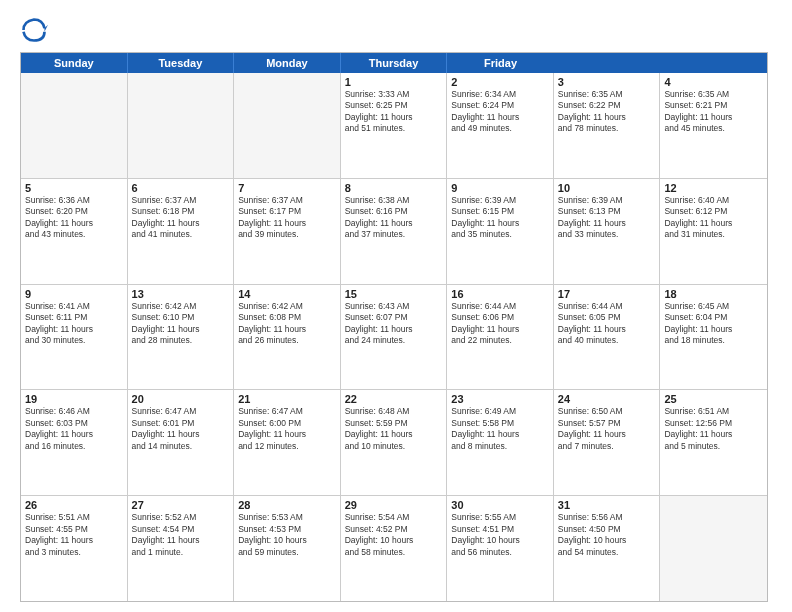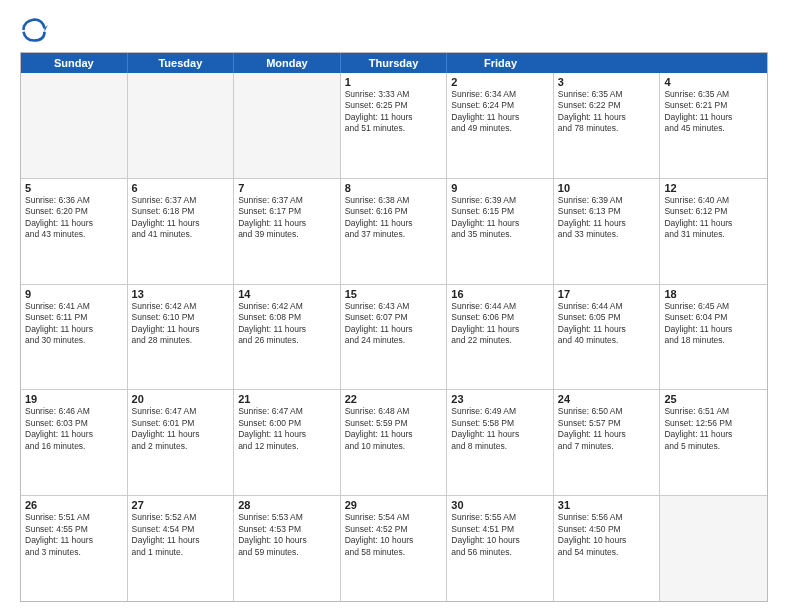--- a/index.html
+++ b/index.html
@@ -294,21 +294,21 @@
             <div class="cell-line">Sunrise: 6:46 AM</div>
             <div class="cell-line">Sunset: 6:03 PM</div>
             <div class="cell-line">Daylight: 11 hours</div>
             <div class="cell-line">and 16 minutes.</div>
           </div>
           <div class="cal-cell">
             <div class="day-num">20</div>
             <div class="cell-line">Sunrise: 6:47 AM</div>
             <div class="cell-line">Sunset: 6:01 PM</div>
             <div class="cell-line">Daylight: 11 hours</div>
-            <div class="cell-line">and 2 minutes.</div>
+            <div class="cell-line">and 14 minutes.</div>
           </div>
           <div class="cal-cell">
             <div class="day-num">21</div>
             <div class="cell-line">Sunrise: 6:47 AM</div>
             <div class="cell-line">Sunset: 6:00 PM</div>
             <div class="cell-line">Daylight: 11 hours</div>
             <div class="cell-line">and 12 minutes.</div>
           </div>
           <div class="cal-cell">
             <div class="day-num">22</div>

